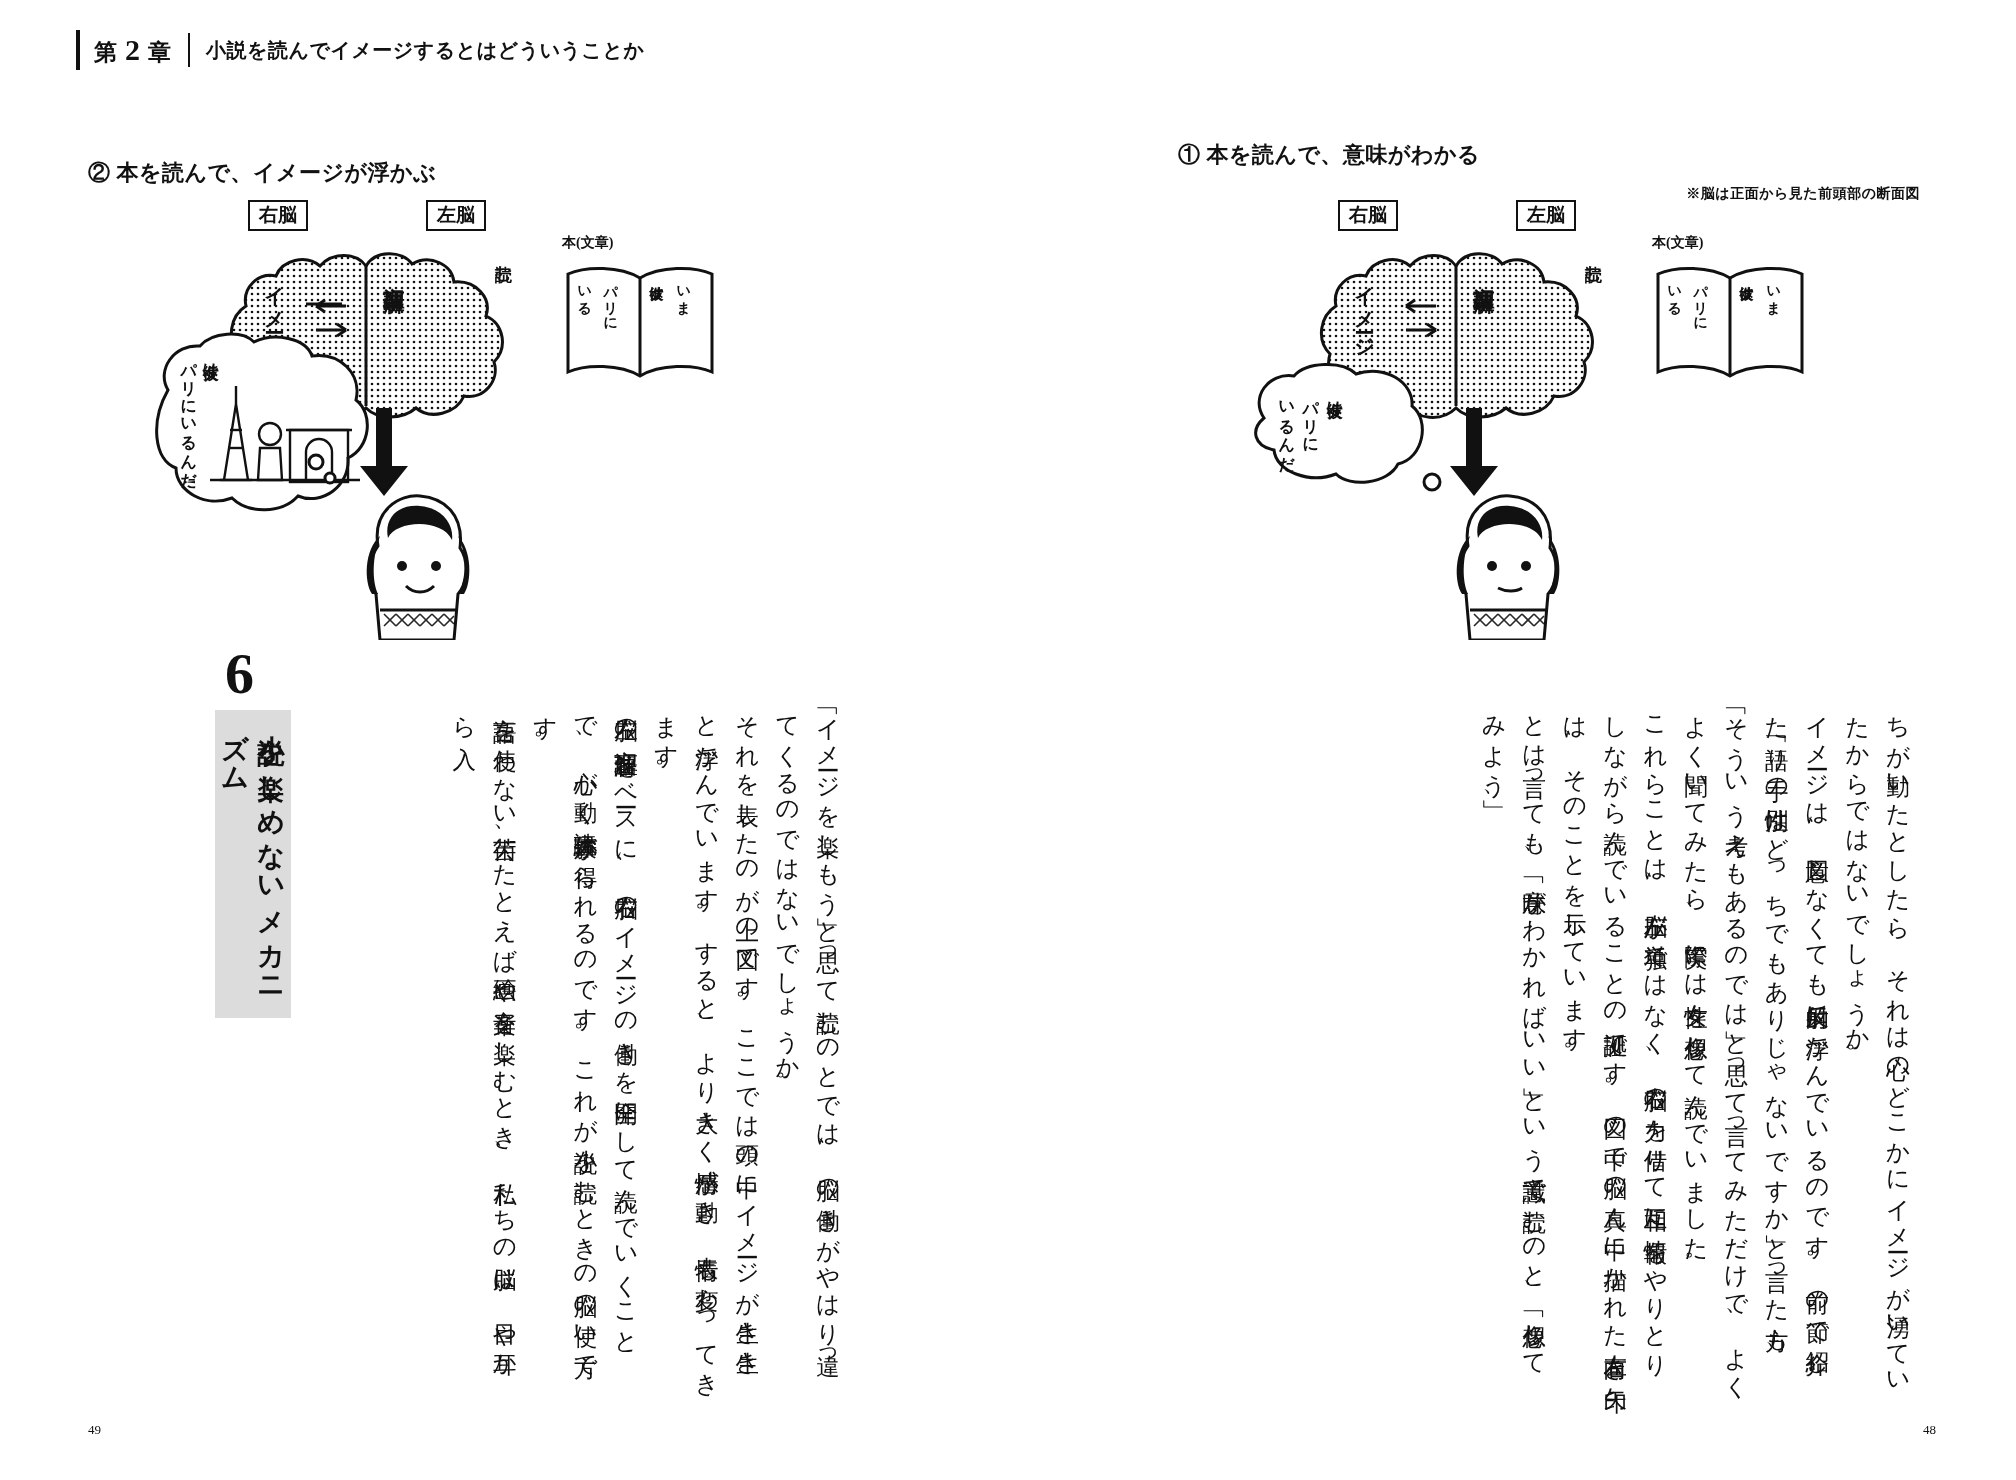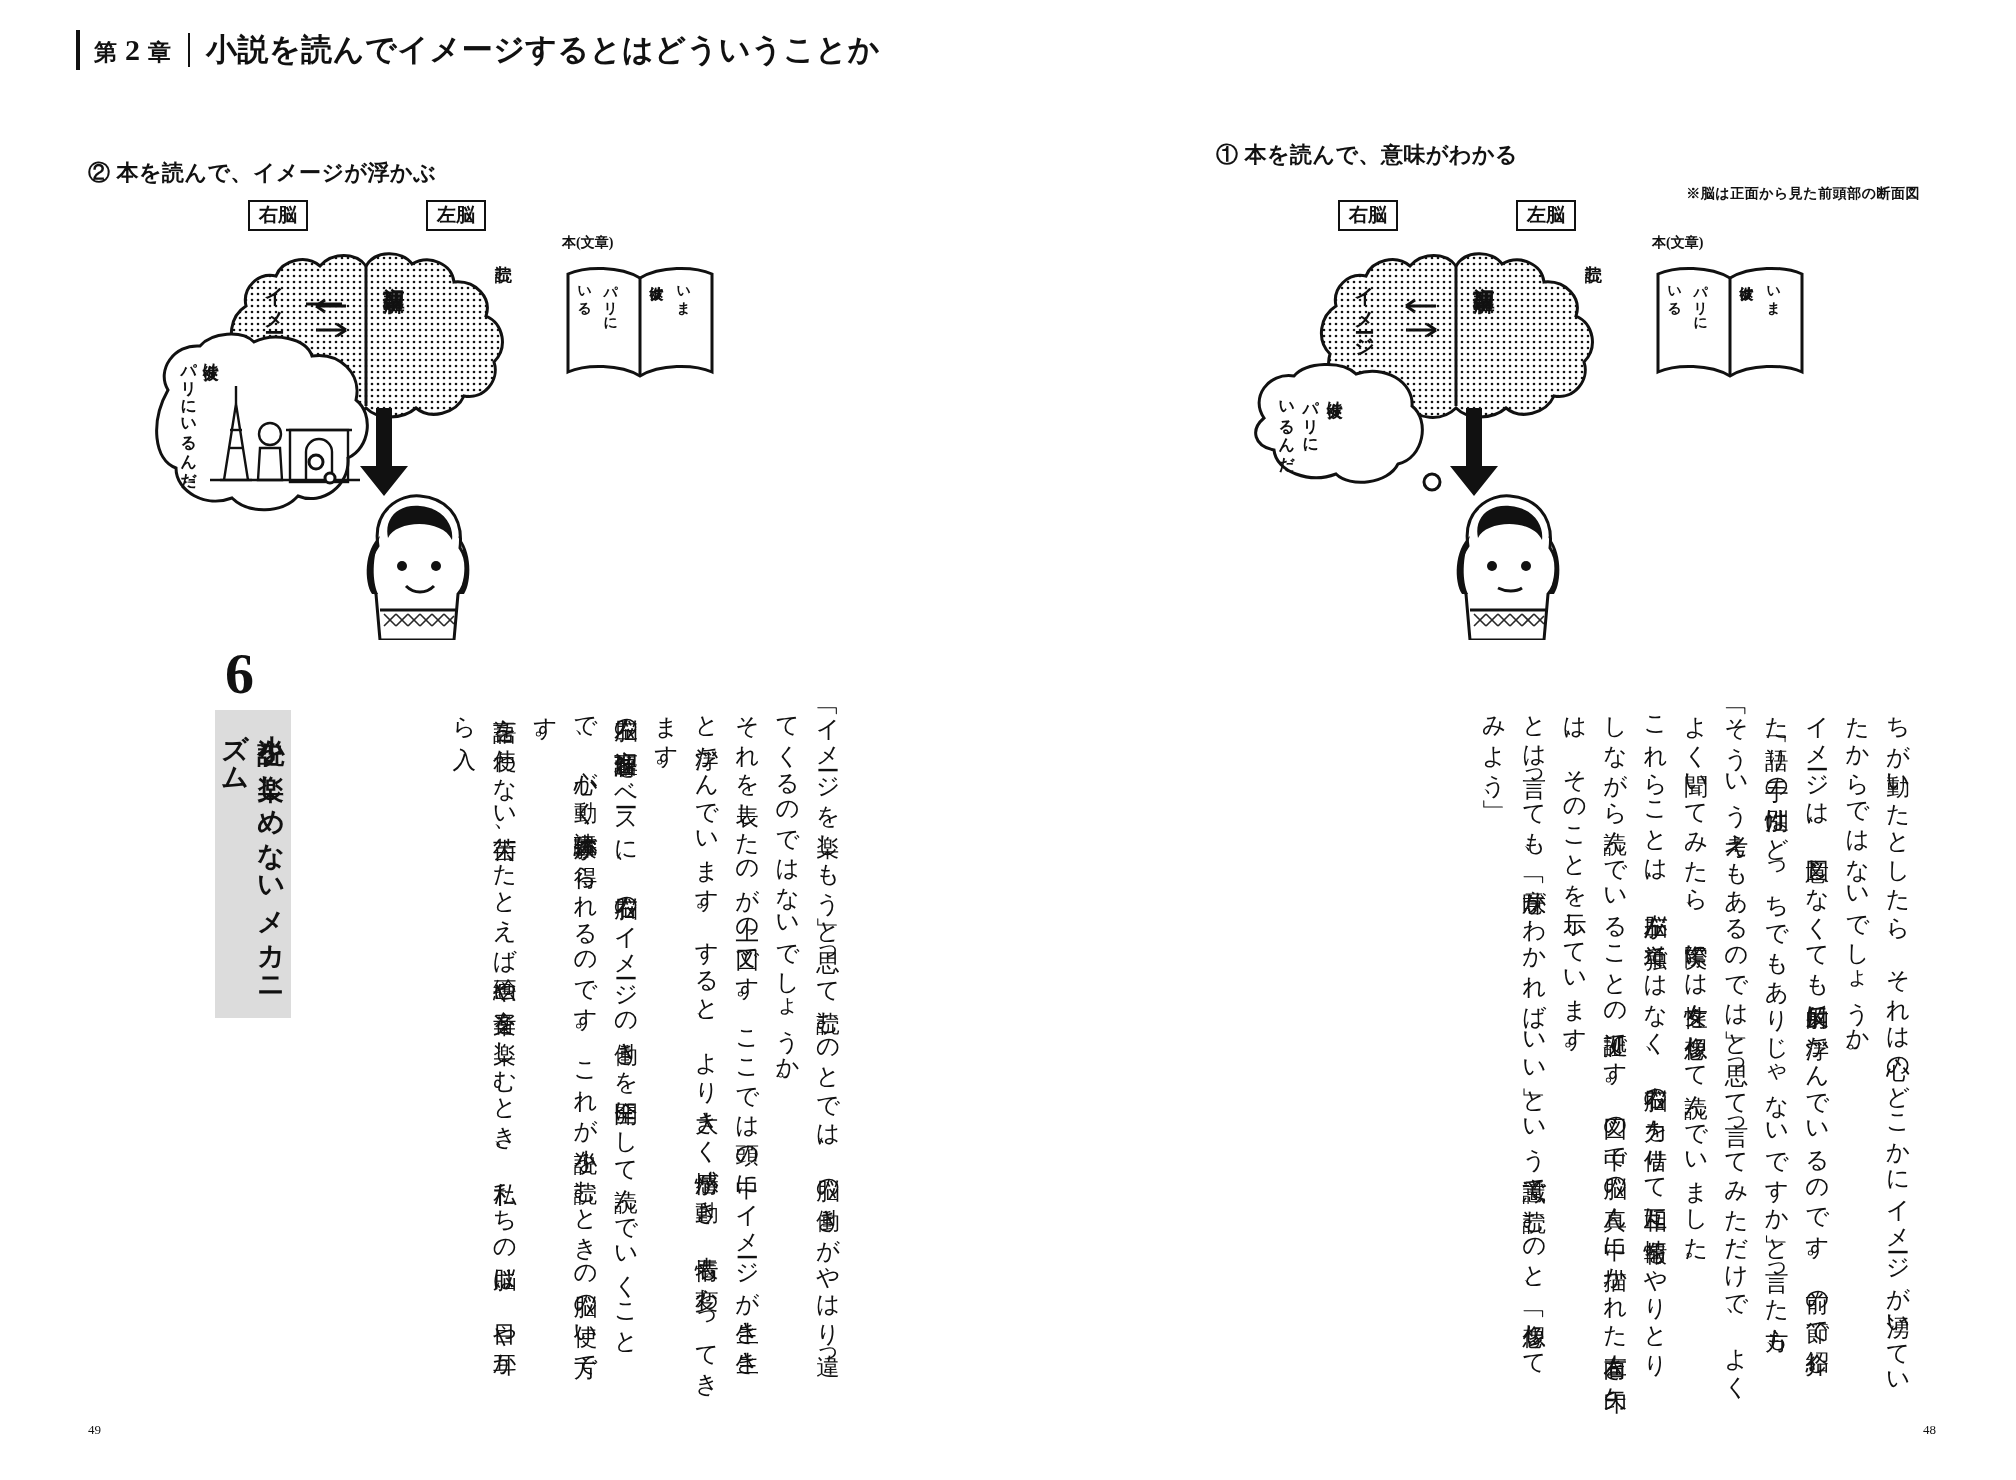--- a/index.html
+++ b/index.html
@@ -45,21 +45,21 @@
     font-weight: 700;
     padding: 0 3px;
   }
   .rh-sep {
     width: 2px;
     height: 34px;
     background: #111;
     margin: 0 16px;
   }
   .rh-title {
-    font-size: 31px;
+    font-size: 20px;
     font-weight: 700;
     letter-spacing: 0.5px;
     text-align: right;
   }
 
   
   .folio {
     position: absolute;
     bottom: 42px;
     font-size: 13px;
@@ -69,21 +69,21 @@
   .folio.right { right: 80px; }
 
   
   .fig-caption {
     position: absolute;
     font-size: 22px;
     font-weight: 700;
     letter-spacing: 0.5px;
   }
   #cap-left  { left: 88px;  top: 158px; }
-  #cap-right { left: 1216px; top: 140px; }
+  #cap-right { left: 1178px; top: 140px; }
 
   .fig-note {
     position: absolute;
     right: 96px;
     top: 185px;
     font-size: 14px;
     font-weight: 700;
     letter-spacing: 0.5px;
   }
 

